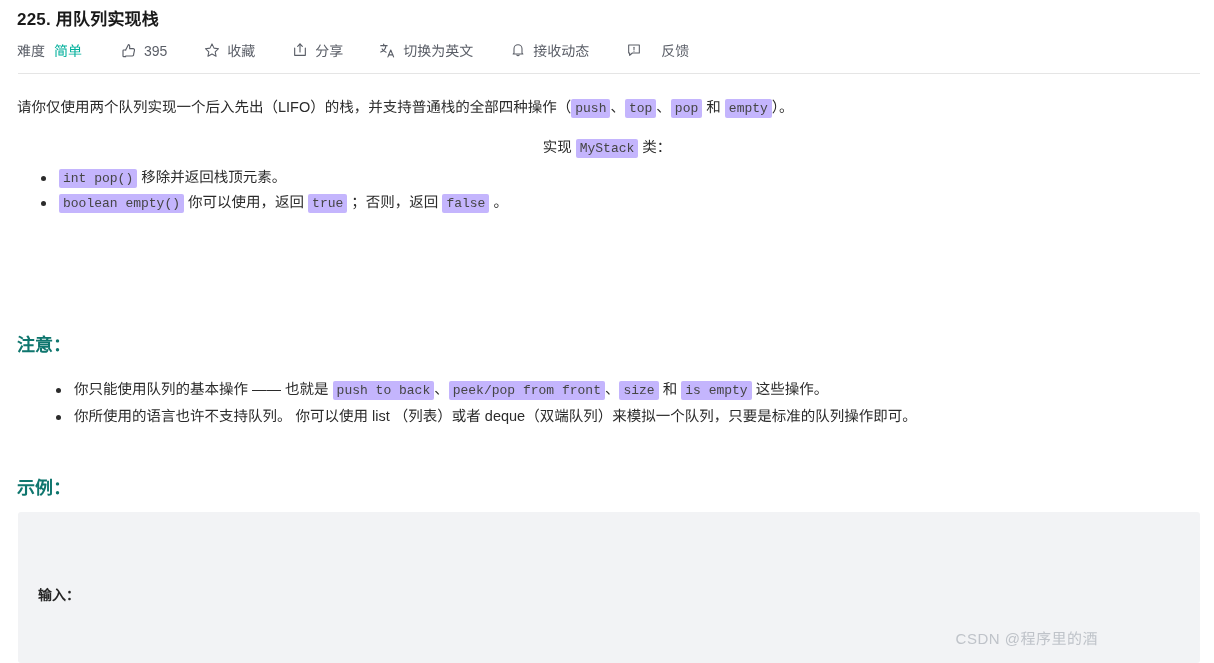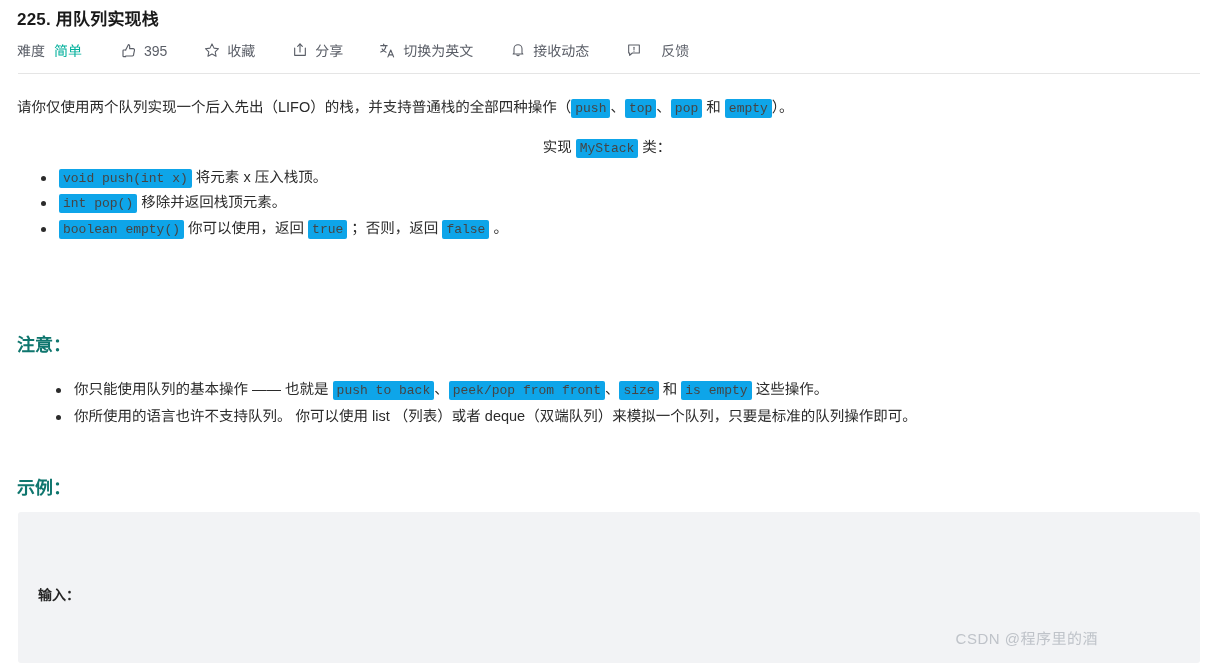--- a/index.html
+++ b/index.html
@@ -98,21 +98,21 @@
     margin: 0 0 0 0;
     font-size: 14.5px;
     line-height: 1.6;
     color: #2b2b2b;
   }
   .para-1 { margin-bottom: 16px !important; }
   .para-2 { margin-bottom: 6px !important; text-align: center; }
 
   code.inline {
     font-family: "Liberation Mono", "DejaVu Sans Mono", monospace;
-    background: #0ea5e9;
+    background: #c4b5fd;
     color: #454545;
     font-size: 13px;
     padding: 2px 4px;
     border-radius: 2px;
     white-space: nowrap;
   }
 
   ul.bullets {
     margin: 6px 0 0 0;
     padding-left: 40px;
@@ -260,21 +260,20 @@
   </div>
 
   <div class="divider"></div>
 
   <div class="content">
     <p class="para-1"><span>请你仅使用两个队列实现一个后入先出（LIFO）的栈，并支持普通栈的全部四种操作（</span><code class="inline">push</code><span>、</span><code class="inline">top</code><span>、</span><code class="inline">pop</code> <span>和</span> <code class="inline">empty</code><span>）。</span></p>
 
     <p class="para-2"><span>实现</span> <code class="inline">MyStack</code> <span>类：</span></p>
 
     <ul class="bullets">
-      <li><code class="inline">void push(int x)</code> <span>将元素 x 压入栈顶。</span></li>
       <li><code class="inline">int pop()</code> <span>移除并返回栈顶元素。</span></li>
       <li><code class="inline">boolean empty()</code> <span>你可以使用，返回</span> <code class="inline">true</code> <span>；否则，返回</span> <code class="inline">false</code> <span>。</span></li>
     </ul>
   </div>
 
   <div class="notes-block">
     <div class="section-head">注意：</div>
     <ul class="bullets">
       <li><span>你只能使用队列的基本操作 —— 也就是</span> <code class="inline">push to back</code><span>、</span><code class="inline">peek/pop from front</code><span>、</span><code class="inline">size</code> <span>和</span> <code class="inline">is empty</code> <span>这些操作。</span></li>
       <li>你所使用的语言也许不支持队列。 你可以使用 list （列表）或者 deque（双端队列）来模拟一个队列，只要是标准的队列操作即可。</li>

